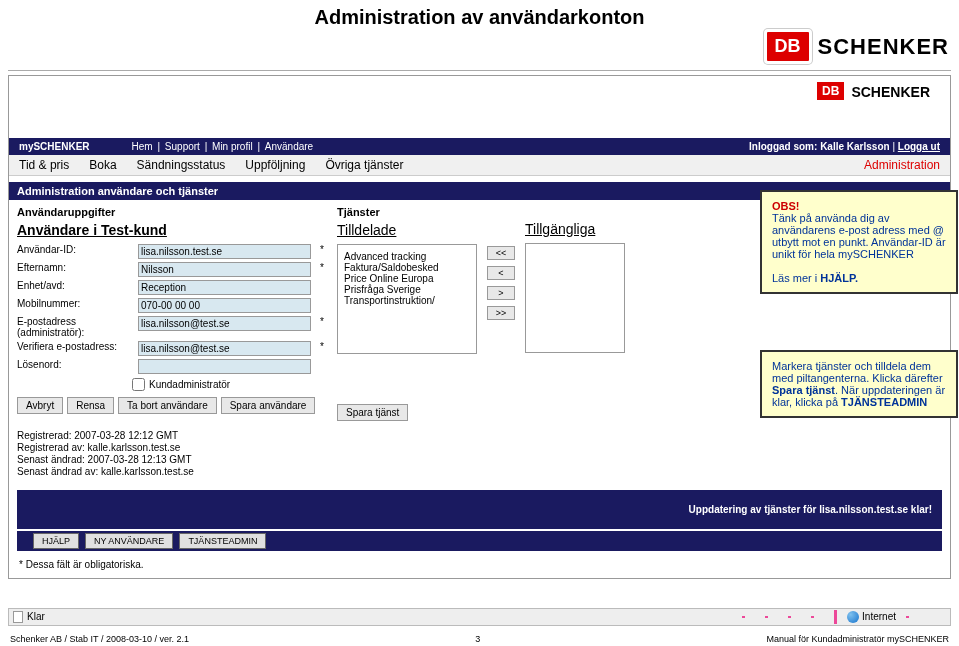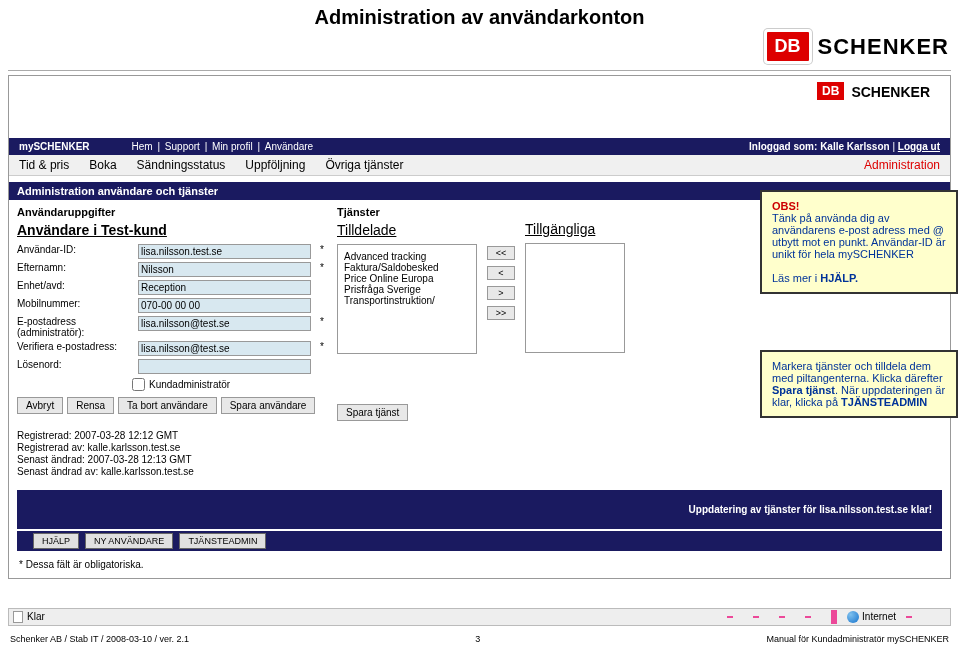--- a/index.html
+++ b/index.html
@@ -58,21 +58,21 @@
 .callout .blue { color: #003399; }
 .c1 { top: -10px; }
 .c2 { top: 150px; }
 
 .status-bar { background: #1a1a60; color: #fff; font-size: 10px; text-align: right; padding: 14px 10px; margin: 6px 8px 0 8px; }
 .bottom-buttons { background: #1a1a60; display: flex; padding: 2px 16px; margin: 2px 8px; gap: 6px; }
 .bottom-buttons .bbtn { background: #e0e0e0; border: 1px solid #666; font-size: 9px; padding: 2px 8px; cursor: pointer; }
 .oblig-note { font-size: 10px; margin: 8px 10px; }
 
 .ie-bar { position: absolute; bottom: 20px; left: 8px; right: 8px; border: 1px solid #bbb; background: #eee; display: flex; align-items: center; font-size: 10px; padding: 1px 4px; }
-.ie-bar .seg { border-left: 6px solid #ec4899; padding: 1px 10px; }
+.ie-bar .seg { border-left: 3px solid #ec4899; padding: 1px 10px; }
 .ie-bar .spacer { flex: 1; }
 .ie-globe { width: 12px; height: 12px; display: inline-block; background: radial-gradient(circle at 30% 30%, #7ec0ee, #1874cd); border-radius: 50%; margin-right: 3px; vertical-align: middle; }
 .ie-doc { width: 10px; height: 12px; display:inline-block; background:#fff; border:1px solid #999; margin-right:4px; vertical-align:middle;}
 
 .footer { position: absolute; bottom: 2px; left: 0; right: 0; display: flex; justify-content: space-between; font-size: 9px; padding: 0 10px; color: #000; }
 </style>
 </head>
 <body>
 
 <div class="header-row">

